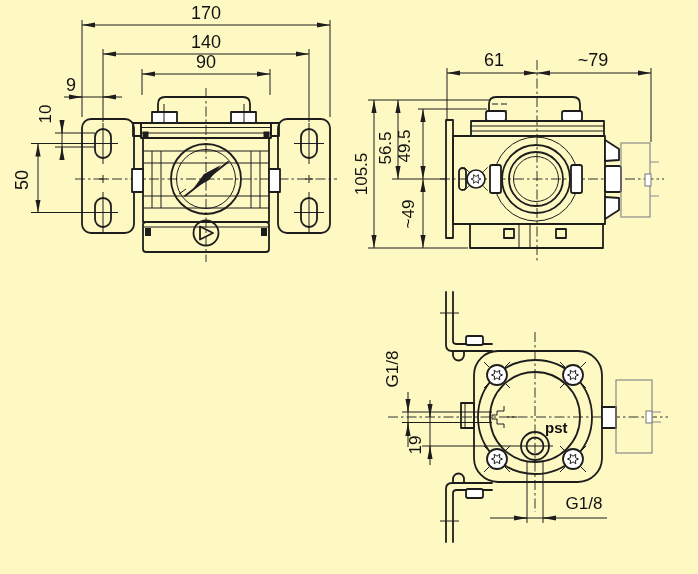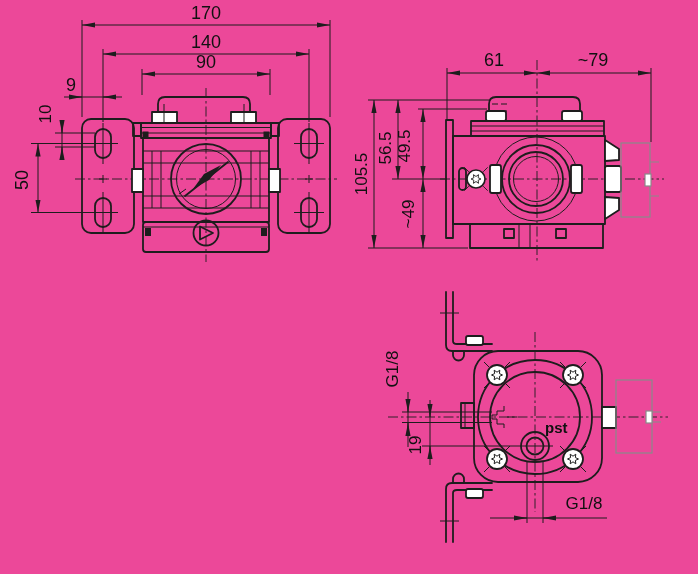--- a/index.html
+++ b/index.html
@@ -1,16 +1,16 @@
 <!DOCTYPE html>
 <html><head>
 <meta charset="utf-8">
 <style>
   html,body{margin:0;padding:0;background:#fff;}
-  .canvas{position:relative;width:698px;height:574px;background:#ec4899;overflow:hidden;
+  .canvas{position:relative;width:698px;height:574px;background:#fef9c3;overflow:hidden;
           font-family:"Liberation Sans",sans-serif;}
   svg{display:block}
   .ol{fill:none;stroke:#1d1d1d;stroke-width:1.8;stroke-linecap:round;stroke-linejoin:round}
   .ol2{fill:#ffffff;stroke:#1d1d1d;stroke-width:1.8;stroke-linejoin:round}
   .th{fill:none;stroke:#1d1d1d;stroke-width:1}
   .cl{fill:none;stroke:#1d1d1d;stroke-width:0.9;stroke-dasharray:10 3 2.5 3}
   .ph{fill:none;stroke:#8a8a8a;stroke-width:1.2}
   .phf{fill:#ffffff;stroke:#8a8a8a;stroke-width:1.2}
   .blk{fill:#1d1d1d;stroke:none}
   text.dt{font:18px "Liberation Sans",sans-serif;fill:#111;text-anchor:middle}

